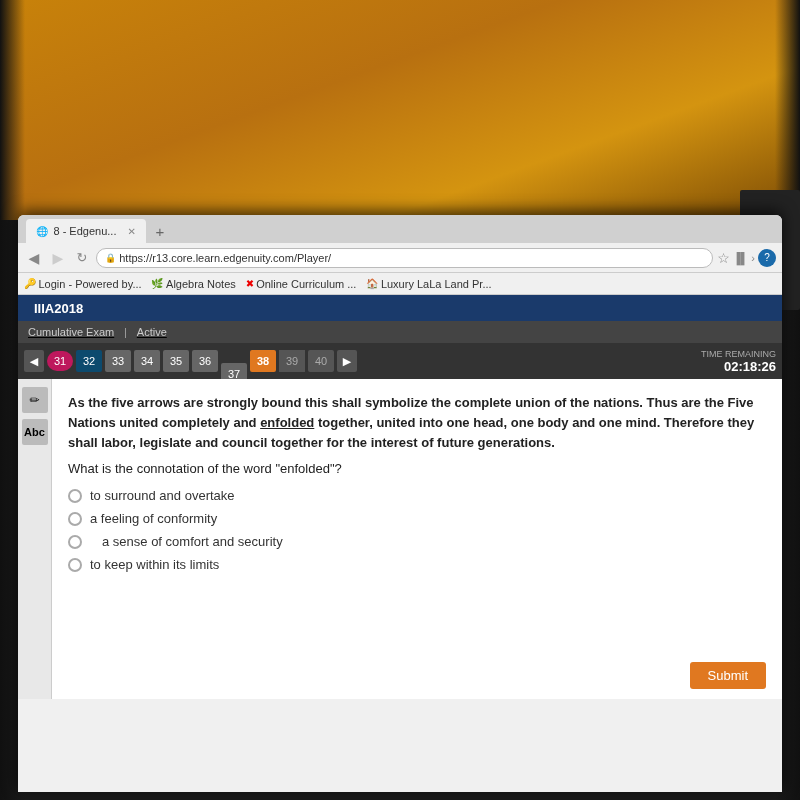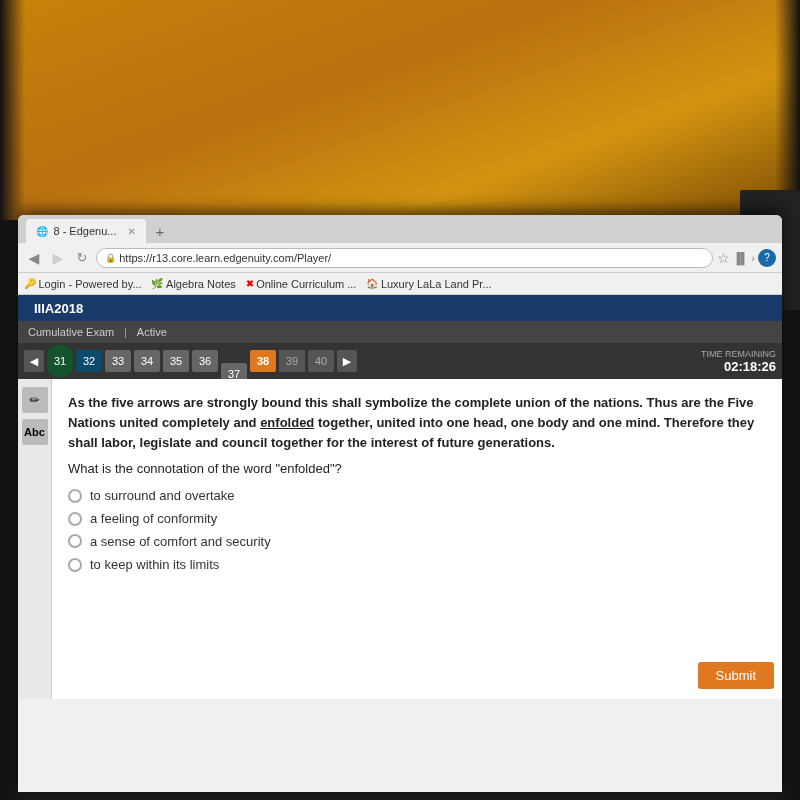--- a/index.html
+++ b/index.html
@@ -65,30 +65,30 @@
     <div style="display:flex;align-items:center;gap:2px;color:#333;cursor:pointer;white-space:nowrap;">
       <span style="font-size:10px;">🏠</span>
       <span>Luxury LaLa Land Pr...</span>
     </div>
   </div>
 
   <div style="background:#1a3a6b;height:26px;display:flex;align-items:center;padding:0 16px;">
     <span style="color:white;font-size:13px;font-weight:bold;">IIIA2018</span>
   </div>
 
-  <div style="background:#444;height:22px;display:flex;align-items:center;padding:0 10px;gap:10px;">
+  <div style="background:#444;height:22px;display:flex;align-items:center;padding:0 10px;gap:10px;text-decoration:underline;">
     <span style="color:#ccc;font-size:11px;">Cumulative Exam</span>
     <span style="color:#aaa;font-size:10px;">|</span>
     <span style="color:#ccc;font-size:11px;">Active</span>
   </div>
 
   <div style="background:#333;height:36px;display:flex;align-items:center;padding:0 6px;gap:3px;">
     <div style="width:20px;height:22px;background:#555;color:white;display:flex;align-items:center;justify-content:center;font-size:11px;cursor:pointer;border-radius:2px;">◀</div>
 
-    <div style="width:26px;height:32px;background:#14532d;color:white;display:flex;align-items:center;justify-content:center;font-size:11px;cursor:pointer;border-radius:10px;">31</div>
+    <div style="width:26px;height:20px;background:#be185d;color:white;display:flex;align-items:center;justify-content:center;font-size:11px;cursor:pointer;border-radius:10px;">31</div>
     <div style="width:26px;height:22px;background:#0c4a6e;color:white;display:flex;align-items:center;justify-content:center;font-size:11px;cursor:pointer;border-radius:2px;">32</div>
     <div style="width:26px;height:22px;background:#666;color:white;display:flex;align-items:center;justify-content:center;font-size:11px;cursor:pointer;border-radius:2px;">33</div>
     <div style="width:26px;height:22px;background:#666;color:white;display:flex;align-items:center;justify-content:center;font-size:11px;cursor:pointer;border-radius:2px;">34</div>
     <div style="width:26px;height:22px;background:#666;color:white;display:flex;align-items:center;justify-content:center;font-size:11px;cursor:pointer;border-radius:2px;">35</div>
     <div style="width:26px;height:22px;background:#666;color:white;display:flex;align-items:center;justify-content:center;font-size:11px;cursor:pointer;border-radius:2px;">36</div>
     <div style="width:26px;height:22px;background:#666;color:white;display:flex;align-items:center;justify-content:center;font-size:11px;cursor:pointer;border-radius:2px;margin-top:25px;">37</div>
     <div style="width:26px;height:22px;background:#e07820;color:white;display:flex;align-items:center;justify-content:center;font-size:11px;cursor:pointer;border-radius:2px;font-weight:bold;">38</div>
     <div style="width:26px;height:22px;background:#555;color:#aaa;display:flex;align-items:center;justify-content:center;font-size:11px;cursor:pointer;border-radius:0;">39</div>
     <div style="width:26px;height:22px;background:#555;color:#aaa;display:flex;align-items:center;justify-content:center;font-size:11px;cursor:pointer;border-radius:2px;">40</div>
 
@@ -121,32 +121,32 @@
         <label style="display:flex;align-items:center;gap:8px;font-size:13px;color:#333;cursor:pointer;">
           <div style="width:14px;height:14px;border-radius:50%;border:2px solid #aaa;background:white;flex-shrink:0;"></div>
           <span>to surround and overtake</span>
         </label>
 
         <label style="display:flex;align-items:center;gap:8px;font-size:13px;color:#333;cursor:pointer;">
           <div style="width:14px;height:14px;border-radius:50%;border:2px solid #aaa;background:white;flex-shrink:0;"></div>
           <span>a feeling of conformity</span>
         </label>
 
-        <label style="display:flex;gap:8px;font-size:13px;color:#333;cursor:pointer;">
+        <label style="display:flex;align-items:center;gap:20px;font-size:13px;color:#333;cursor:pointer;">
           <div style="width:14px;height:14px;border-radius:50%;border:2px solid #aaa;background:white;flex-shrink:0;"></div>
           <span>a sense of comfort and security</span>
         </label>
 
         <label style="display:flex;align-items:center;gap:8px;font-size:13px;color:#333;cursor:pointer;">
           <div style="width:14px;height:14px;border-radius:50%;border:2px solid #aaa;background:white;flex-shrink:0;"></div>
           <span>to keep within its limits</span>
         </label>
 
       </div>
 
-      <div style="position:absolute;bottom:10px;right:8px;display:flex;gap:8px;">
+      <div style="position:absolute;bottom:10px;right:16px;display:flex;gap:8px;">
         <button style="background:#e07820;color:white;border:none;padding:6px 18px;font-size:13px;cursor:pointer;border-radius:3px;">Submit</button>
       </div>
 
     </div>
   </div>
 
 </div>
 
 </body></html>

